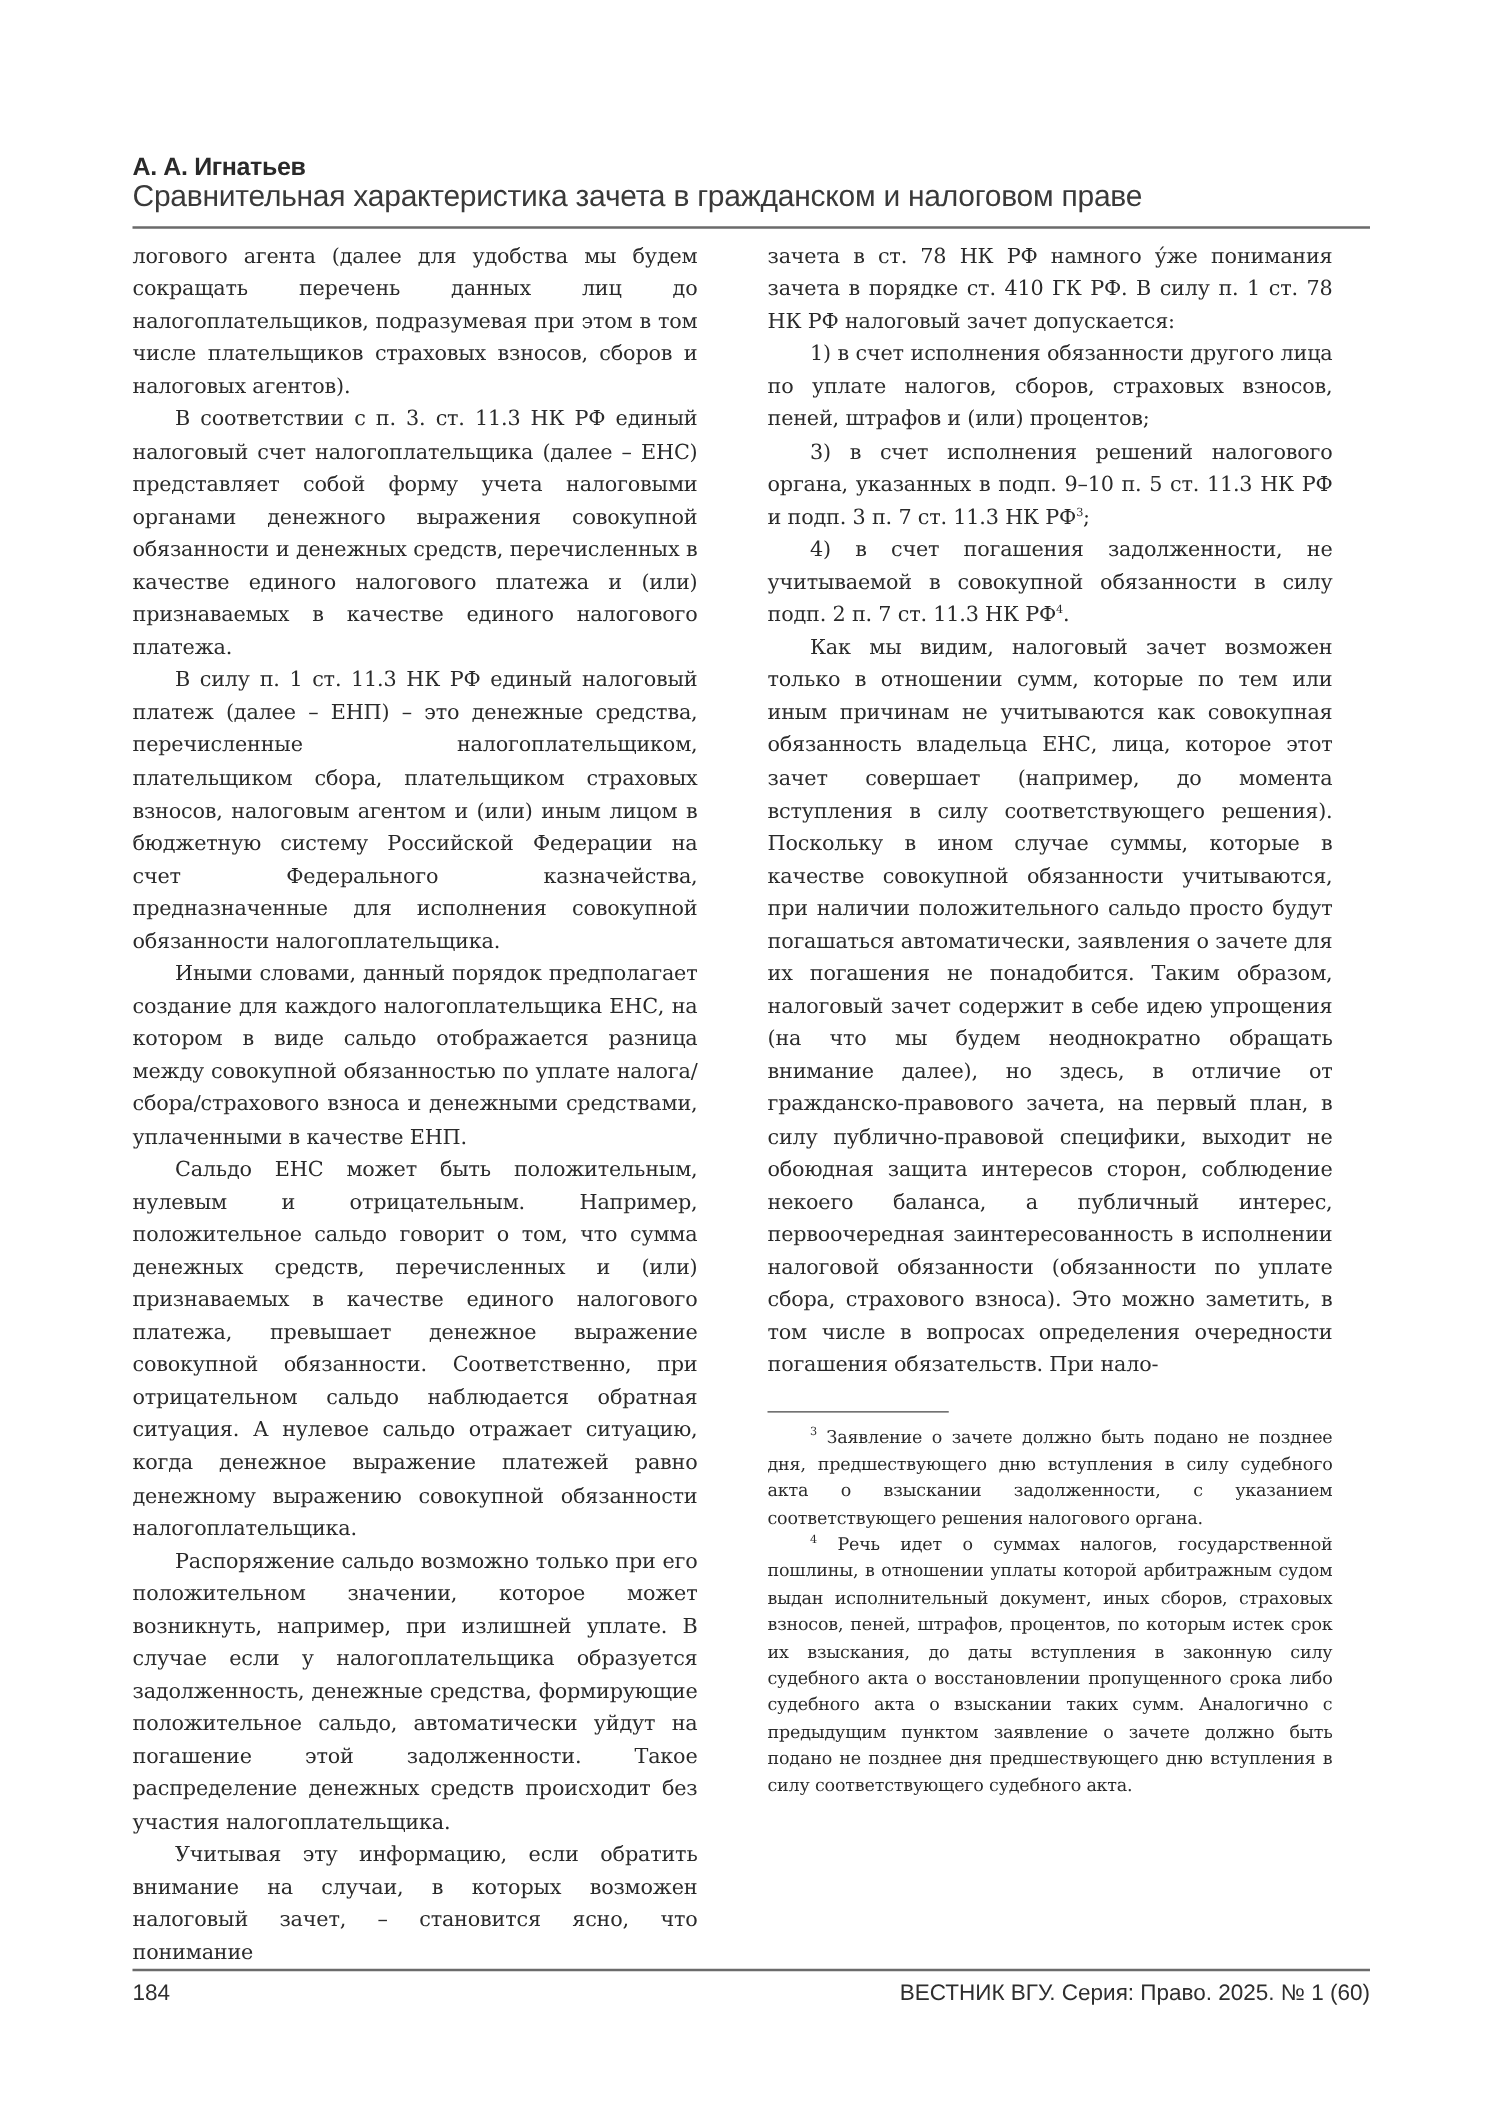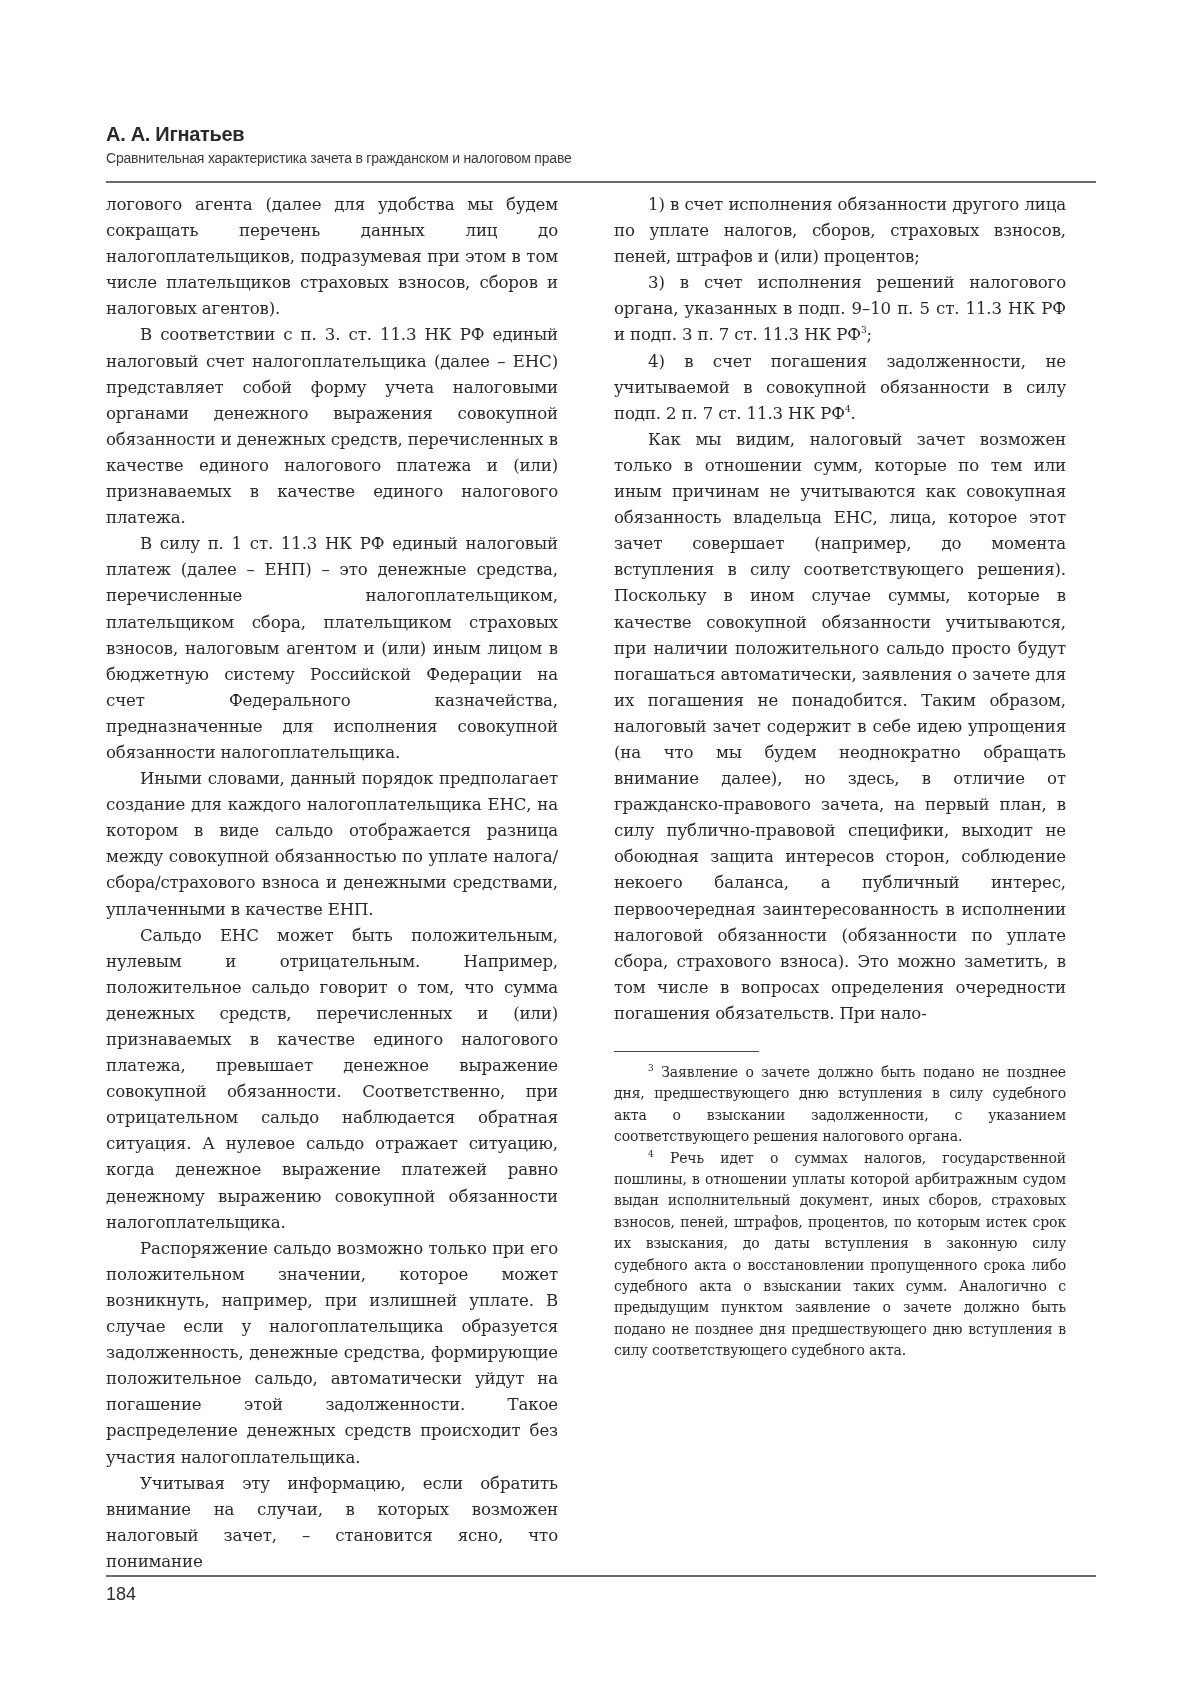--- a/index.html
+++ b/index.html
@@ -7,21 +7,21 @@
       width: 1200px; height: 1697px; position: relative; overflow: hidden;
       color: #2a2a2a;
       font-family: "DejaVu Serif", serif;
     }
     .header { position: absolute; left: 106px; top: 123px; width: 990px; }
     .author {
       font-family: "Liberation Sans", sans-serif; font-weight: bold;
       font-size: 20px; letter-spacing: -0.3px; color: #2a2a2a; line-height: 22px;
     }
     .subtitle {
-      font-family: "Liberation Sans", sans-serif; font-size: 14px;
+      font-family: "Liberation Sans", sans-serif; font-size: 24px;
       color: #3a3a3a; line-height: 26px; letter-spacing: -0.2px;
     }
     .rule { position: absolute; left: 106px; width: 990px; height: 2px; background: #6b6b6b; }
     .rule.top { top: 181px; }
     .rule.bottom { top: 1575px; }
     .col {
       position: absolute; top: 192px; width: 452px;
       font-size: 16.6px; line-height: 26.1px; text-align: justify;
       hyphens: manual; letter-spacing: -0.15px;
     }
@@ -53,28 +53,30 @@
   <p class="cont">логового агента (далее для удобства мы будем сокращать перечень данных лиц до налогоплательщиков, подразумевая при этом в том числе плательщиков страховых взносов, сборов и налоговых агентов).</p>
   <p class="ind">В соответствии с п. 3. ст. 11.3 НК РФ единый налоговый счет налогоплательщика (далее – ЕНС) представляет собой форму учета налоговыми органами денежного выражения совокупной обязанности и денежных средств, перечисленных в качестве единого налогового платежа и (или) признаваемых в качестве единого налогового платежа.</p>
   <p class="ind">В силу п. 1 ст. 11.3 НК РФ единый налоговый платеж (далее – ЕНП) – это денежные средства, перечисленные налогоплательщиком, плательщиком сбора, плательщиком страховых взносов, налоговым агентом и (или) иным лицом в бюджетную систему Российской Федерации на счет Федерального казначейства, предназначенные для исполнения совокупной обязанности налогоплательщика.</p>
   <p class="ind">Иными словами, данный порядок предполагает создание для каждого налогоплательщика ЕНС, на котором в виде сальдо отображается разница между совокупной обязанностью по уплате налога/сбора/страхового взноса и денежными средствами, уплаченными в качестве ЕНП.</p>
   <p class="ind">Сальдо ЕНС может быть положительным, нулевым и отрицательным. Например, положительное сальдо говорит о том, что сумма денежных средств, перечисленных и (или) признаваемых в качестве единого налогового платежа, превышает денежное выражение совокупной обязанности. Соответственно, при отрицательном сальдо наблюдается обратная ситуация. А нулевое сальдо отражает ситуацию, когда денежное выражение платежей равно денежному выражению совокупной обязанности налогоплательщика.</p>
   <p class="ind">Распоряжение сальдо возможно только при его положительном значении, которое может возникнуть, например, при излишней уплате. В случае если у налогоплательщика образуется задолженность, денежные средства, формирующие положительное сальдо, автоматически уйдут на погашение этой задолженности. Такое распределение денежных средств происходит без участия налогоплательщика.</p>
   <p class="ind">Учитывая эту информацию, если обратить внимание на случаи, в которых возможен налоговый зачет, – становится ясно, что понимание</p>
 </div>
 
 <div class="col right">
+  <p class="cont">зачета в ст. 78 НК РФ намного у́же понимания зачета в порядке ст. 410 ГК РФ. В силу п. 1 ст. 78 НК РФ налоговый зачет допускается:</p>
   <p class="ind"><span>1) в счет исполнения обязанности другого лица по уплате налогов, сборов, страховых взносов, пеней, штрафов и (или) процентов;</span></p>
   <p class="ind"><span>3) в счет исполнения решений налогового органа, указанных в подп. 9–10 п. 5 ст. 11.3 НК РФ и подп. 3 п. 7 ст. 11.3 НК РФ</span><sup>3</sup><span>;</span></p>
   <p class="ind"><span>4) в счет погашения задолженности, не учитываемой в совокупной обязанности в силу подп. 2 п. 7 ст. 11.3 НК РФ</span><sup>4</sup><span>.</span></p>
   <p class="ind">Как мы видим, налоговый зачет возможен только в отношении сумм, которые по тем или иным причинам не учитываются как совокупная обязанность владельца ЕНС, лица, которое этот зачет совершает (например, до момента вступления в силу соответствующего решения). Поскольку в ином случае суммы, которые в качестве совокупной обязанности учитываются, при наличии положительного сальдо просто будут погашаться автоматически, заявления о зачете для их погашения не понадобится. Таким образом, налоговый зачет содержит в себе идею упрощения (на что мы будем неоднократно обращать внимание далее), но здесь, в отличие от гражданско-правового зачета, на первый план, в силу публично-правовой специфики, выходит не обоюдная защита интересов сторон, соблюдение некоего баланса, а публичный интерес, первоочередная заинтересованность в исполнении налоговой обязанности (обязанности по уплате сбора, страхового взноса). Это можно заметить, в том числе в вопросах определения очередности погашения обязательств. При нало-</p>
 
   <div class="fn-rule"></div>
   <div class="fn">
     <p><sup>3</sup> <span>Заявление о зачете должно быть подано не позднее дня, предшествующего дню вступления в силу судебного акта о взыскании задолженности, с указанием соответствующего решения налогового органа.</span></p>
     <p><sup>4</sup> <span>Речь идет о суммах налогов, государственной пошлины, в отношении уплаты которой арбитражным судом выдан исполнительный документ, иных сборов, страховых взносов, пеней, штрафов, процентов, по которым истек срок их взыскания, до даты вступления в законную силу судебного акта о восстановлении пропущенного срока либо судебного акта о взыскании таких сумм. Аналогично с предыдущим пунктом заявление о зачете должно быть подано не позднее дня предшествующего дню вступления в силу соответствующего судебного акта.</span></p>
   </div>
 </div>
 
 <div class="rule bottom"></div>
 <div class="footer">
   <span>184</span>
+  <span>ВЕСТНИК ВГУ. Серия: Право. 2025. № 1 (60)</span>
 </div>
 
 </body></html>

